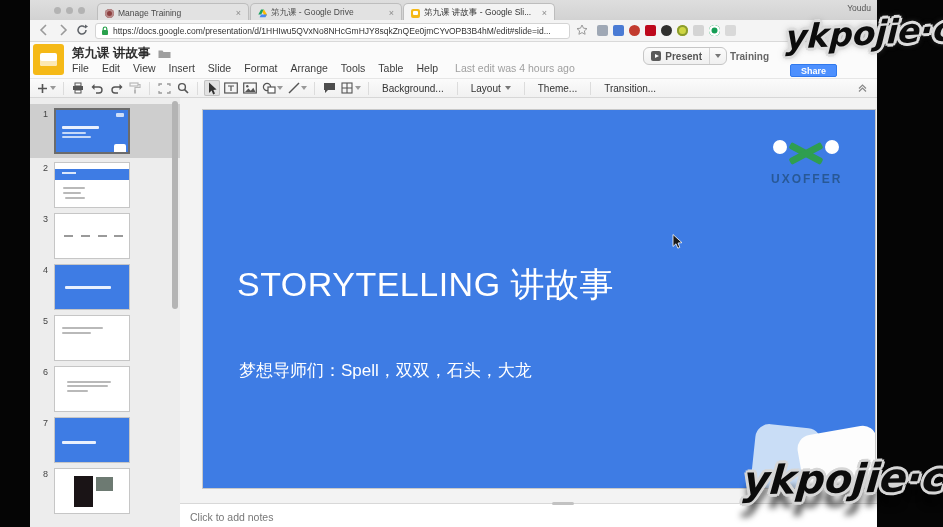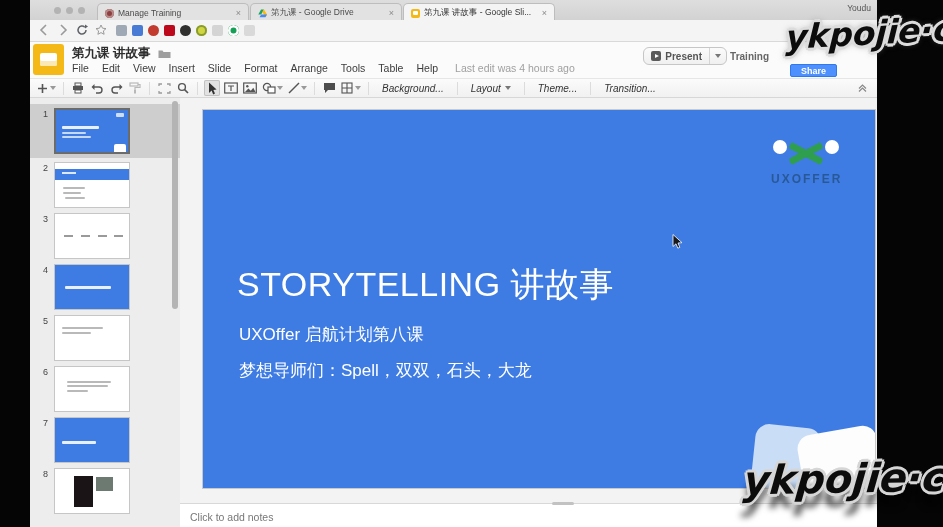--- a/index.html
+++ b/index.html
@@ -62,21 +62,21 @@
   .caret-down { width:0; height:0; border-left:3.5px solid transparent; border-right:3.5px solid transparent;
     border-top:4px solid #777; }
   .comments-btn { position:absolute; right:108px; top:9px; font-size:10px; font-weight:bold; color:#666; }
   .share-btn { position:absolute; right:40px; top:22px; height:13px; padding:0 10px; background:#4d90fe;
     border:1px solid #3079ed; border-radius:2px; color:#fff; font-size:9px; font-weight:bold;
     display:flex; align-items:center; }
 
   
   .toolbar { position:absolute; left:0; top:78px; right:0; height:20px;
     background:linear-gradient(#fbfbfb,#f1f1f1); border-top:1px solid #e6e6e6; border-bottom:1px solid #d7d7d7;
-    display:flex; align-items:center; padding:0 6px; gap:3px;font-style:italic; }
+    display:flex; align-items:center; padding:0 6px; gap:3px; }
   .tbtn { height:16px; min-width:16px; display:flex; align-items:center; justify-content:center;
     border-radius:2px; color:#555; padding:0 1px; }
   .tbtn.sel { background:#e2e2e2; box-shadow:inset 0 0 0 1px #c2c2c2; }
   .tbtn.dis { color:#b8b8b8; }
   .tsep { width:1px; height:13px; background:#dcdcdc; margin:0 3px; }
   .tbtn-text { font-size:10px; color:#333; padding:0 7px; height:16px; display:flex; align-items:center; gap:4px; }
   .toolbar-collapse { position:absolute; right:10px; top:4px; color:#888; }
 
   
   .content { position:absolute; left:0; top:98px; right:0; bottom:0; background:#f3f3f3; }
@@ -212,20 +212,29 @@
         <svg width="12" height="12" viewBox="0 0 12 12">
             <path d="M4 1l5 5-5 5" fill="none" stroke="currentColor" stroke-width="1.6"></path>
           </svg>
       </span>
       <span class="navbtn dark">
         <svg width="12" height="12" viewBox="0 0 12 12">
             <path d="M10 6a4 4 0 1 1-1.2-2.8" fill="none" stroke="currentColor" stroke-width="1.5"></path>
             <polygon points="9,0.5 9,4.5 12,2.5" fill="currentColor"></polygon>
           </svg>
       </span>
+      <div class="omnibox">
+        <span>
+          <svg width="8" height="10" viewBox="0 0 8 10">
+              <rect x="1" y="4" width="6" height="5" rx="1" fill="#2aa14d"></rect>
+              <path d="M2.2 4V2.8a1.8 1.8 0 0 1 3.6 0V4" fill="none" stroke="#2aa14d" stroke-width="1.2"></path>
+            </svg>
+        </span>
+        <span class="urltext">https://docs.google.com/presentation/d/1HHIwu5QVxNo8NHcGmHJY8sqkZnQEe0jmCYvOPB3B4hM/edit#slide=id...</span>
+      </div>
       <span class="navbtn">
         <svg width="12" height="12" viewBox="0 0 12 12">
             <path d="M6 1l1.5 3.2 3.5.4-2.6 2.3.7 3.4L6 8.6 2.9 10.3l.7-3.4L1 4.6l3.5-.4z" fill="none" stroke="#9a9a9a" stroke-width="1"></path>
           </svg>
       </span>
       <div class="ext-row">
         <span class="ext" style="background:#9fa8b5"></span>
         <span class="ext" style="background:#4a7bd4"></span>
         <span class="ext round" style="background:#c23b2e"></span>
         <span class="ext" style="background:#bd081c"></span>
@@ -456,21 +465,20 @@
       <div class="canvas">
         <div class="slide">
           <div class="uxlogo">
             <span class="ring l"></span>
               <span class="ring r"></span>
             <span class="xbar a"></span>
               <span class="xbar b"></span>
             <div class="uxlogo-text">UXOFFER</div>
           </div>
           <div class="slide-title">STORYTELLING 讲故事</div>
-          <div class="slide-subtitle">UXOffer 启航计划第八课</div>
           <div class="slide-mentors">梦想导师们：Spell，双双，石头，大龙</div>
           <div class="corner-deco">
             <div class="c-blue"></div>
               <div class="c-white"></div>
           </div>
         </div>
         <div class="pointer">
           <svg width="11" height="16" viewBox="0 0 11 16">
               <polygon points="1,0.5 1,12.5 4,9.8 5.8,14.2 7.8,13.3 6,9 10,8.7" fill="#1a1a1a" stroke="#fff" stroke-width="0.8"></polygon>
             </svg>

